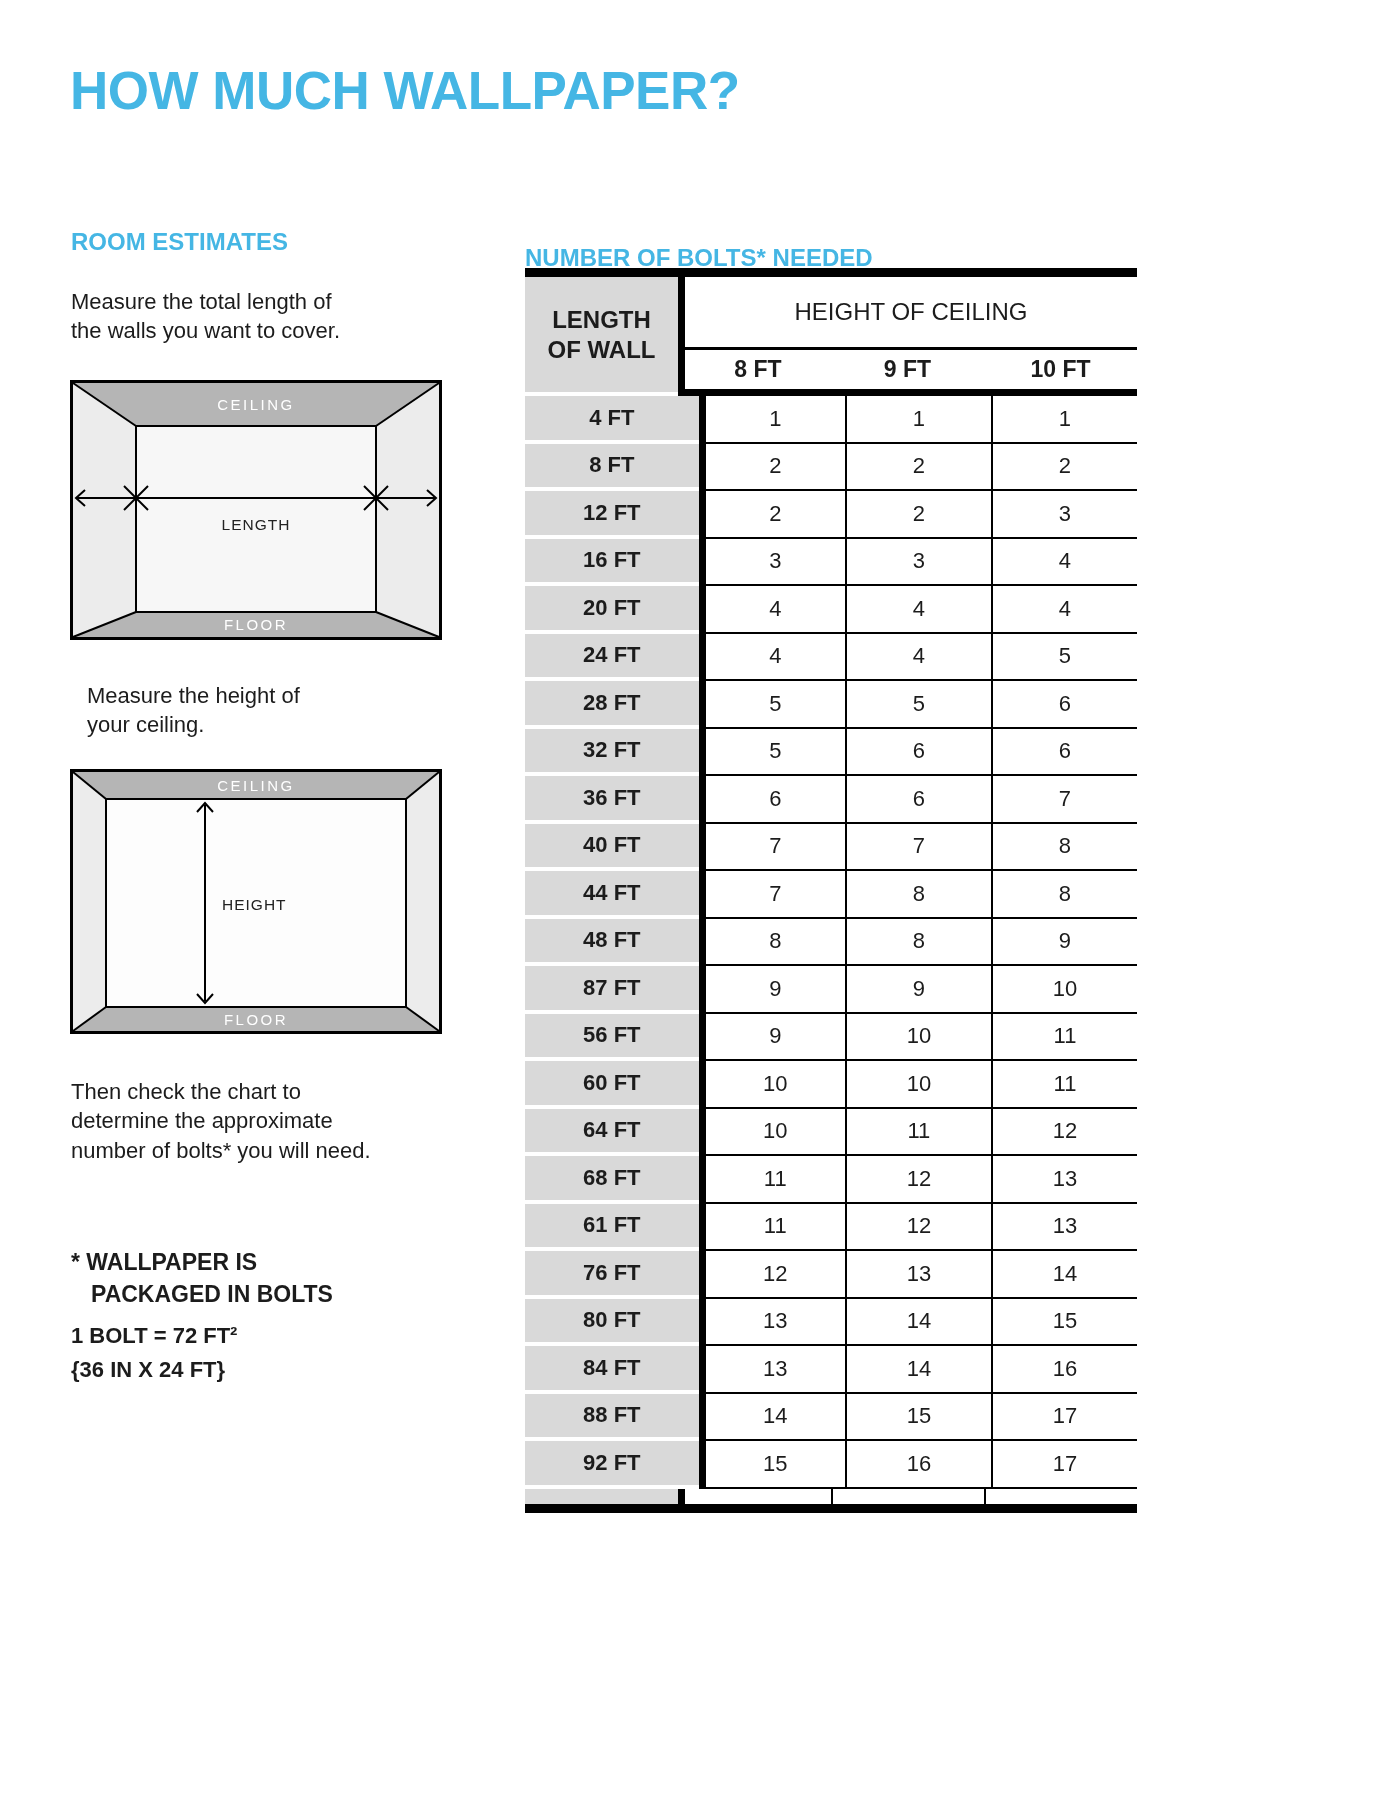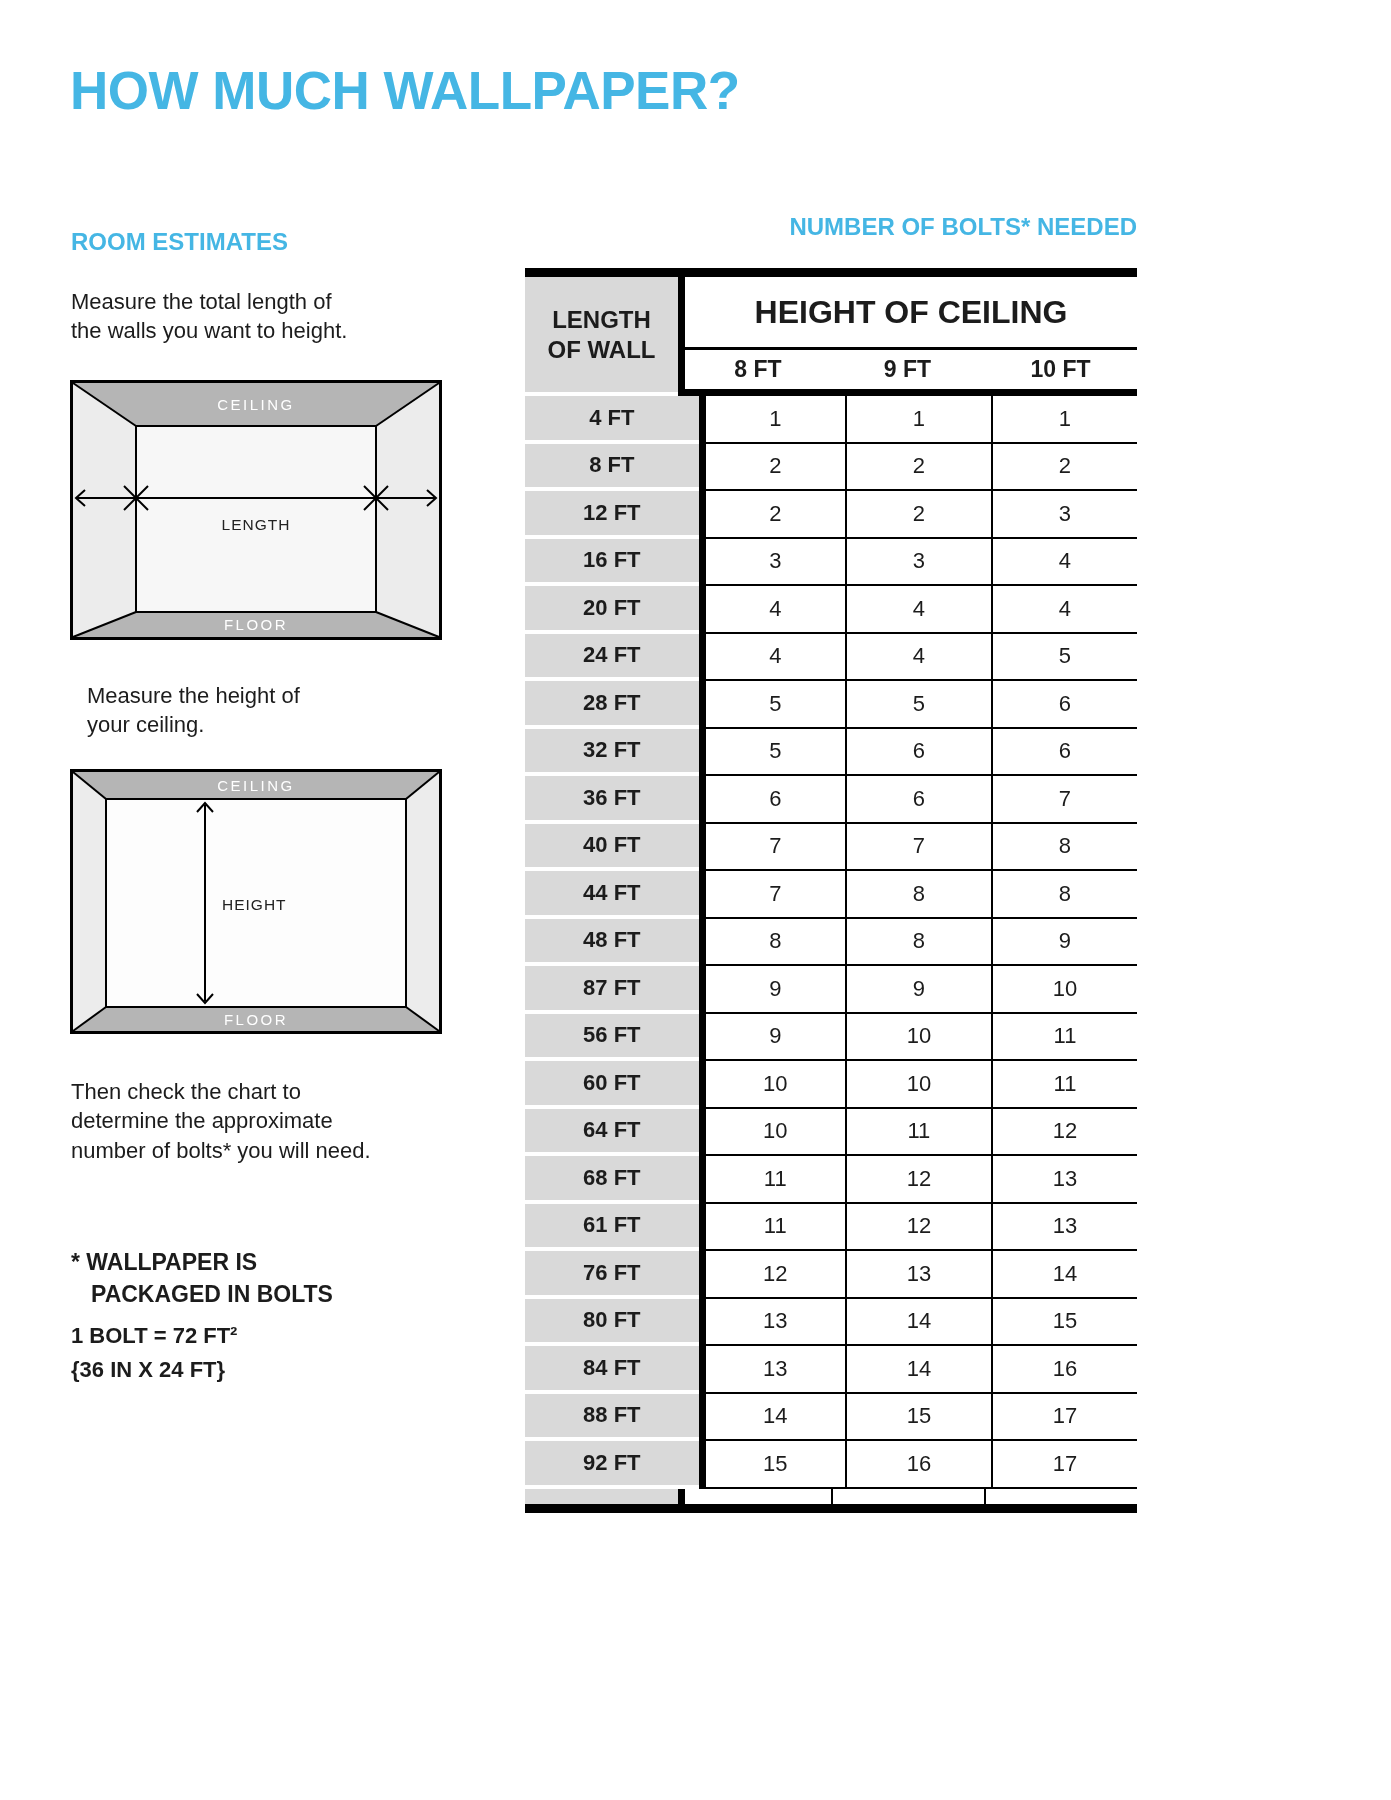--- a/index.html
+++ b/index.html
@@ -27,39 +27,39 @@
   .step3 { top:1077px; }
   .diagram { position:absolute; left:70px; }
   .diagram1 { top:380px; }
   .diagram2 { top:769px; }
   .footnote { position:absolute; left:71px; top:1246px; font-size:23px; font-weight:bold; line-height:1.4; }
   .footnote-l2 { margin-left:20px; }
   .bolt-eq  { position:absolute; left:71px; top:1323px; font-size:22px; font-weight:bold; }
   .bolt-dim { position:absolute; left:71px; top:1357px; font-size:22px; font-weight:bold; }
 
   .table-title {
-    position:absolute; left:525px; top:213px; width:612px; text-align:right;
+    position:absolute; left:525px; top:244px; width:612px; text-align:left;
     font-size:24px; font-weight:bold; color:#45b6e4;
   }
   .bolt-table {
     position:absolute; left:525px; top:268px; width:612px;
     border-top:9px solid #000; border-bottom:9px solid #000;
   }
   .thead { display:flex; }
   .rowhead-cell {
     width:153px; height:119px; background:#d9d9d9;
     display:flex; align-items:center; justify-content:center; text-align:center;
     font-weight:bold; font-size:24px; line-height:1.22; white-space:pre-line;
     border-bottom:4px solid #ffffff;
   }
   .head-right { width:459px; }
   .hoc-cell {
     height:73px; border-left:7px solid #000; border-bottom:3px solid #000;
     display:flex; align-items:center; justify-content:center;
-    font-weight:bold; font-size:32px;
+    font-weight:normal; font-size:24px;
   }
   .subhead-row { display:flex; height:46px; }
   .subhead-cell {
     width:153px; display:flex; align-items:center; justify-content:center;
     font-weight:bold; font-size:23px; border-bottom:7px solid #000;
   }
   .subhead-cell.first { border-left:7px solid #000; }
 
   .trow { display:flex; height:47.5px; }
   .cell { display:flex; align-items:center; justify-content:center; }
@@ -78,21 +78,21 @@
 </head>
 <body>
 
 <div class="page">
 
   <div class="main-title">HOW MUCH WALLPAPER?</div>
 
   <div class="section-title">ROOM ESTIMATES</div>
 
   <div class="step-text step1">Measure the total length of
-the walls you want to height.</div>
+the walls you want to cover.</div>
 
   <svg class="diagram diagram1" width="372" height="260" viewBox="0 0 372 260">
     <polygon points="3,3 66,46 66,232 3,257" fill="#ececec"></polygon>
     <polygon points="369,3 306,46 306,232 369,257" fill="#ececec"></polygon>
     <polygon points="3,3 369,3 306,46 66,46" fill="#b5b5b5"></polygon>
     <polygon points="3,257 369,257 306,232 66,232" fill="#b5b5b5"></polygon>
     <rect x="66" y="46" width="240" height="186" fill="#f7f7f7" stroke="#000" stroke-width="2"></rect>
     <line x1="3" y1="3" x2="66" y2="46" stroke="#000" stroke-width="2"></line>
     <line x1="369" y1="3" x2="306" y2="46" stroke="#000" stroke-width="2"></line>
     <line x1="3" y1="257" x2="66" y2="232" stroke="#000" stroke-width="2"></line>

